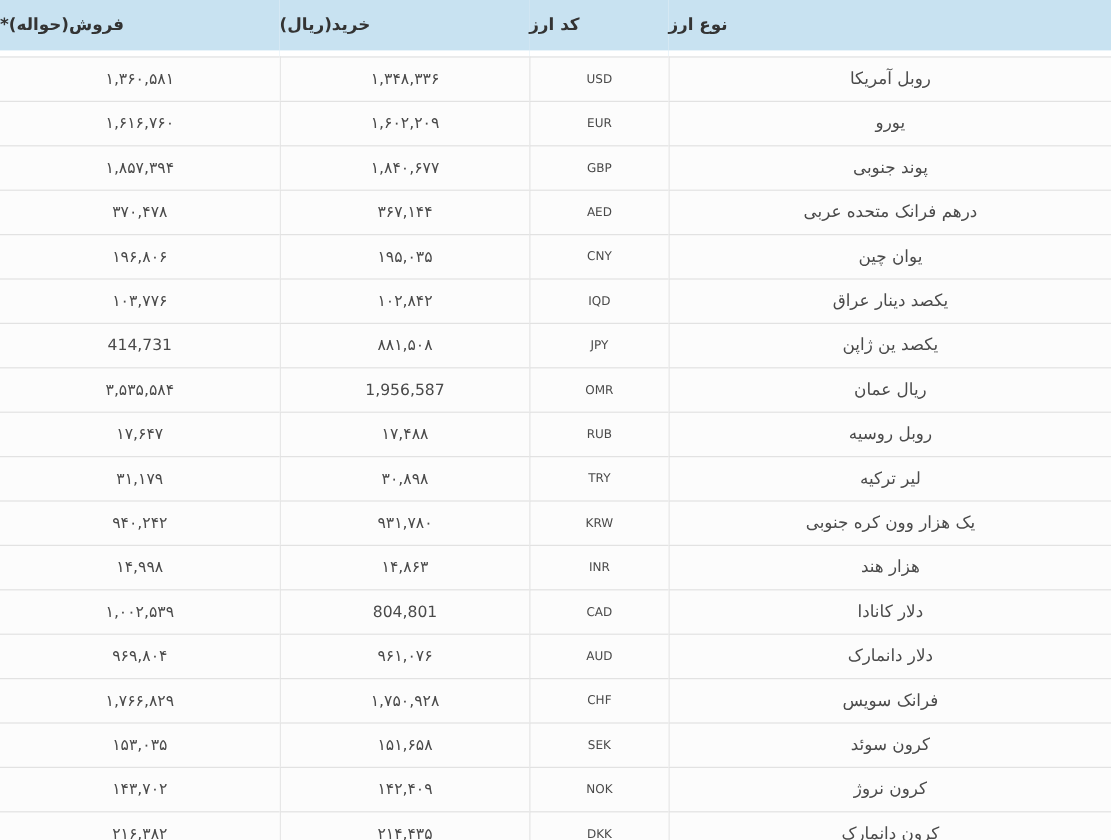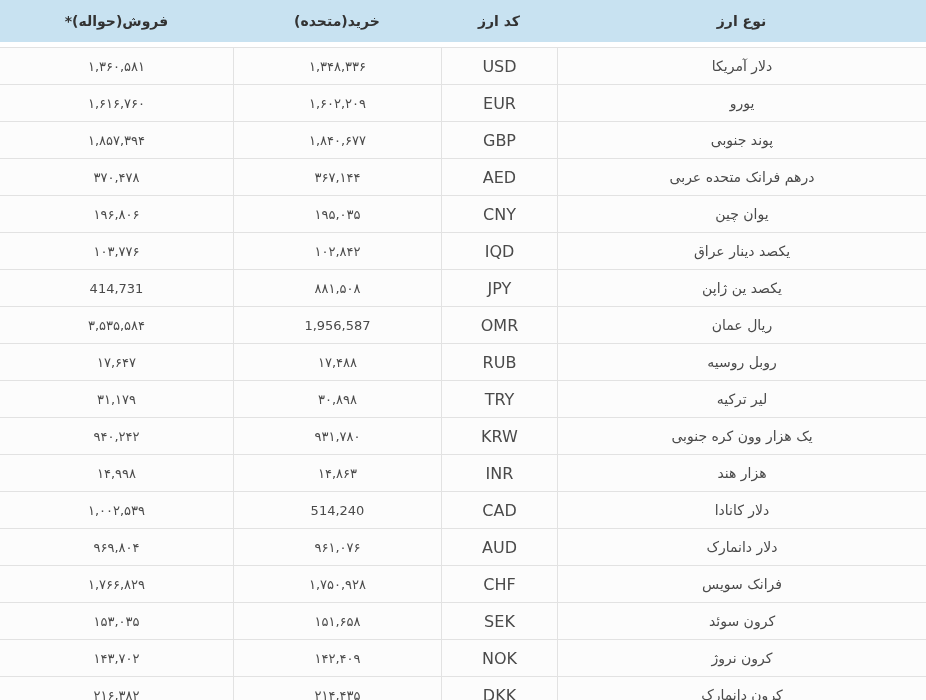--- a/index.html
+++ b/index.html
@@ -23,62 +23,62 @@
   col.c-buy  { width: 208px; }
   col.c-sell { width: 233px; }
 
   thead th {
     height: 47px;
     background: var(--header-bg, #c8e2f1);
     border-bottom: 5px solid #ffffff;
     font-weight: bold;
     font-size: 14px;
     color: var(--header-text, #333333);
-    text-align: center;
+    text-align: left;
     vertical-align: middle;
   }
 
   tbody td {
     height: 37px;
     background: var(--row-bg, #fcfcfc);
     border-top: 1px solid var(--border, #e2e2e2);
     text-align: center;
     vertical-align: middle;
     font-size: 14px;
     color: var(--body-text, #4a4a4a);
   }
   tbody td.name { }
-  tbody td.code { font-size: 16px; }
+  tbody td.code { font-size: 10px; }
   tbody td.buy, tbody td.sell { font-size: 13px; }
   
   tbody td.name, tbody td.code, tbody td.buy {
     border-left: 1px solid var(--border, #e2e2e2);
   }
 </style>
 </head>
 <body>
 
 <table class="rates">
   <colgroup>
     <col class="c-name">
     <col class="c-code">
     <col class="c-buy">
     <col class="c-sell">
   </colgroup>
   <thead>
     <tr>
       <th>نوع ارز</th>
       <th>کد ارز</th>
-      <th>خرید(متحده)</th>
+      <th>خرید(ریال)</th>
       <th>فروش(حواله)*</th>
     </tr>
   </thead>
   <tbody id="table-body">
       <tr>
-    <td class="name">دلار آمریکا</td>
+    <td class="name">روبل آمریکا</td>
     <td class="code">USD</td>
     <td class="buy">۱,۳۴۸,۳۳۶</td>
     <td class="sell">۱,۳۶۰,۵۸۱</td>
   </tr>
       <tr>
     <td class="name">یورو</td>
     <td class="code">EUR</td>
     <td class="buy">۱,۶۰۲,۲۰۹</td>
     <td class="sell">۱,۶۱۶,۷۶۰</td>
   </tr>
@@ -138,21 +138,21 @@
   </tr>
       <tr>
     <td class="name">هزار هند</td>
     <td class="code">INR</td>
     <td class="buy">۱۴,۸۶۳</td>
     <td class="sell">۱۴,۹۹۸</td>
   </tr>
       <tr>
     <td class="name">دلار کانادا</td>
     <td class="code">CAD</td>
-    <td class="buy">514,240</td>
+    <td class="buy">804,801</td>
     <td class="sell">۱,۰۰۲,۵۳۹</td>
   </tr>
       <tr>
     <td class="name">دلار دانمارک</td>
     <td class="code">AUD</td>
     <td class="buy">۹۶۱,۰۷۶</td>
     <td class="sell">۹۶۹,۸۰۴</td>
   </tr>
       <tr>
     <td class="name">فرانک سویس</td>

